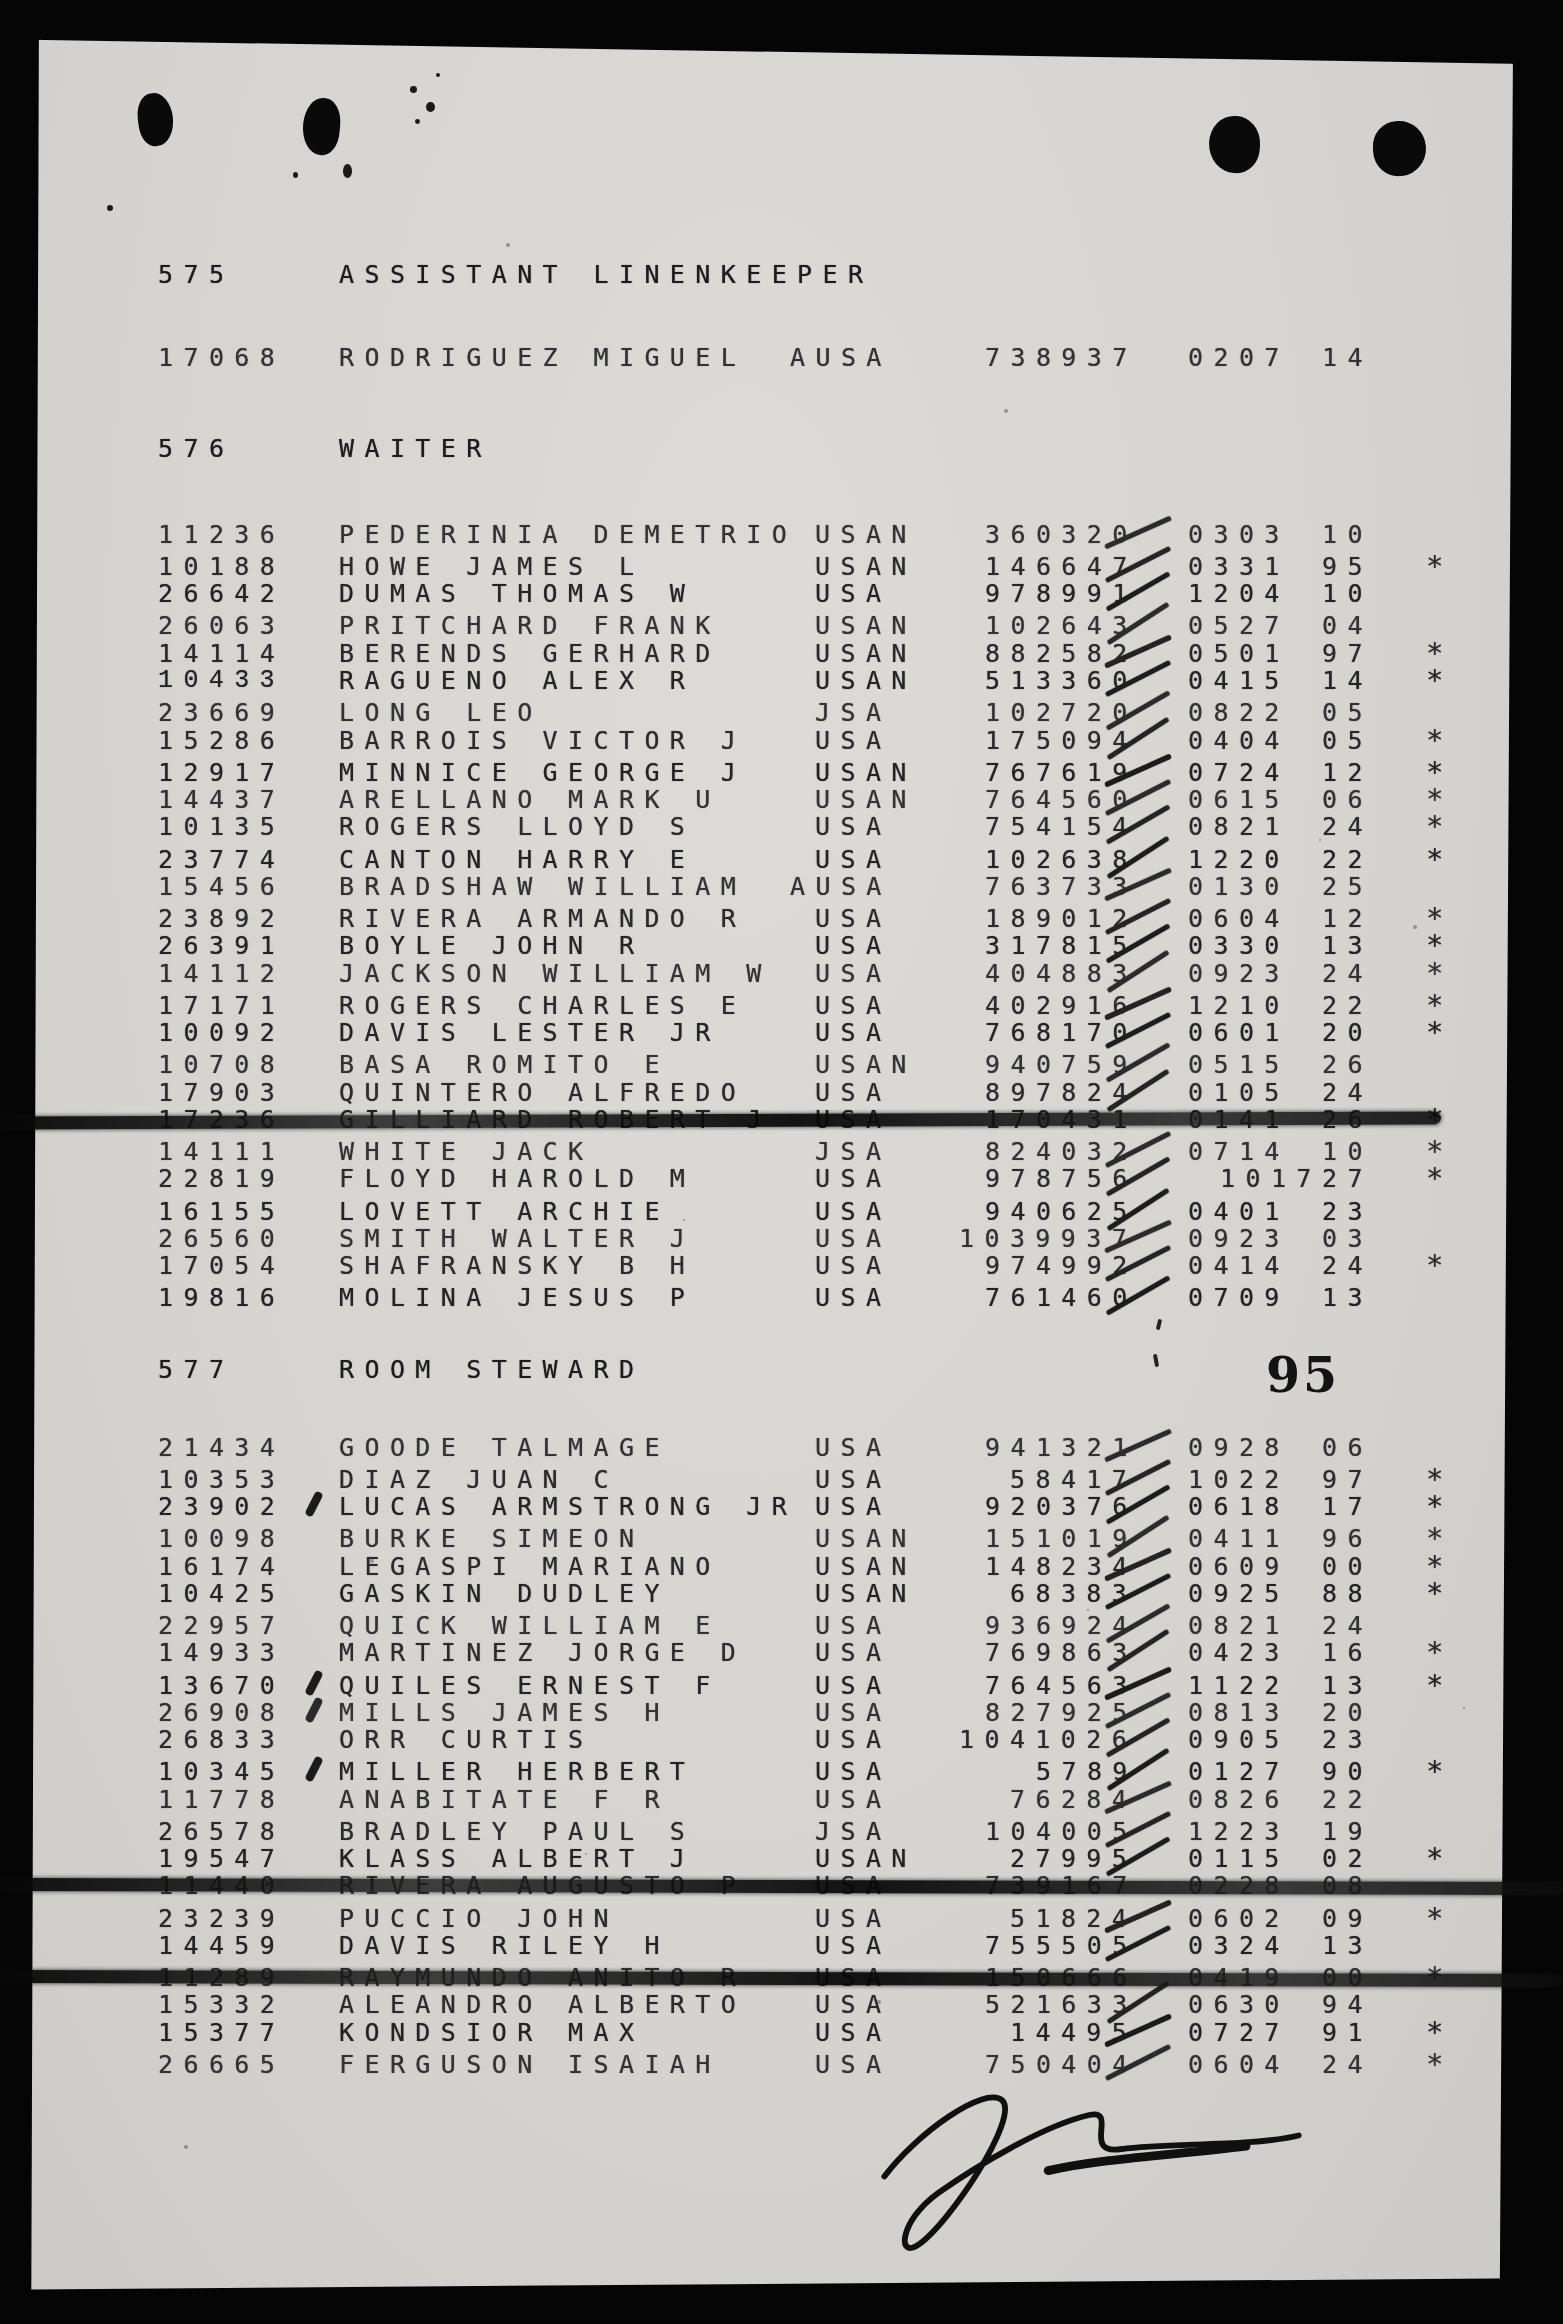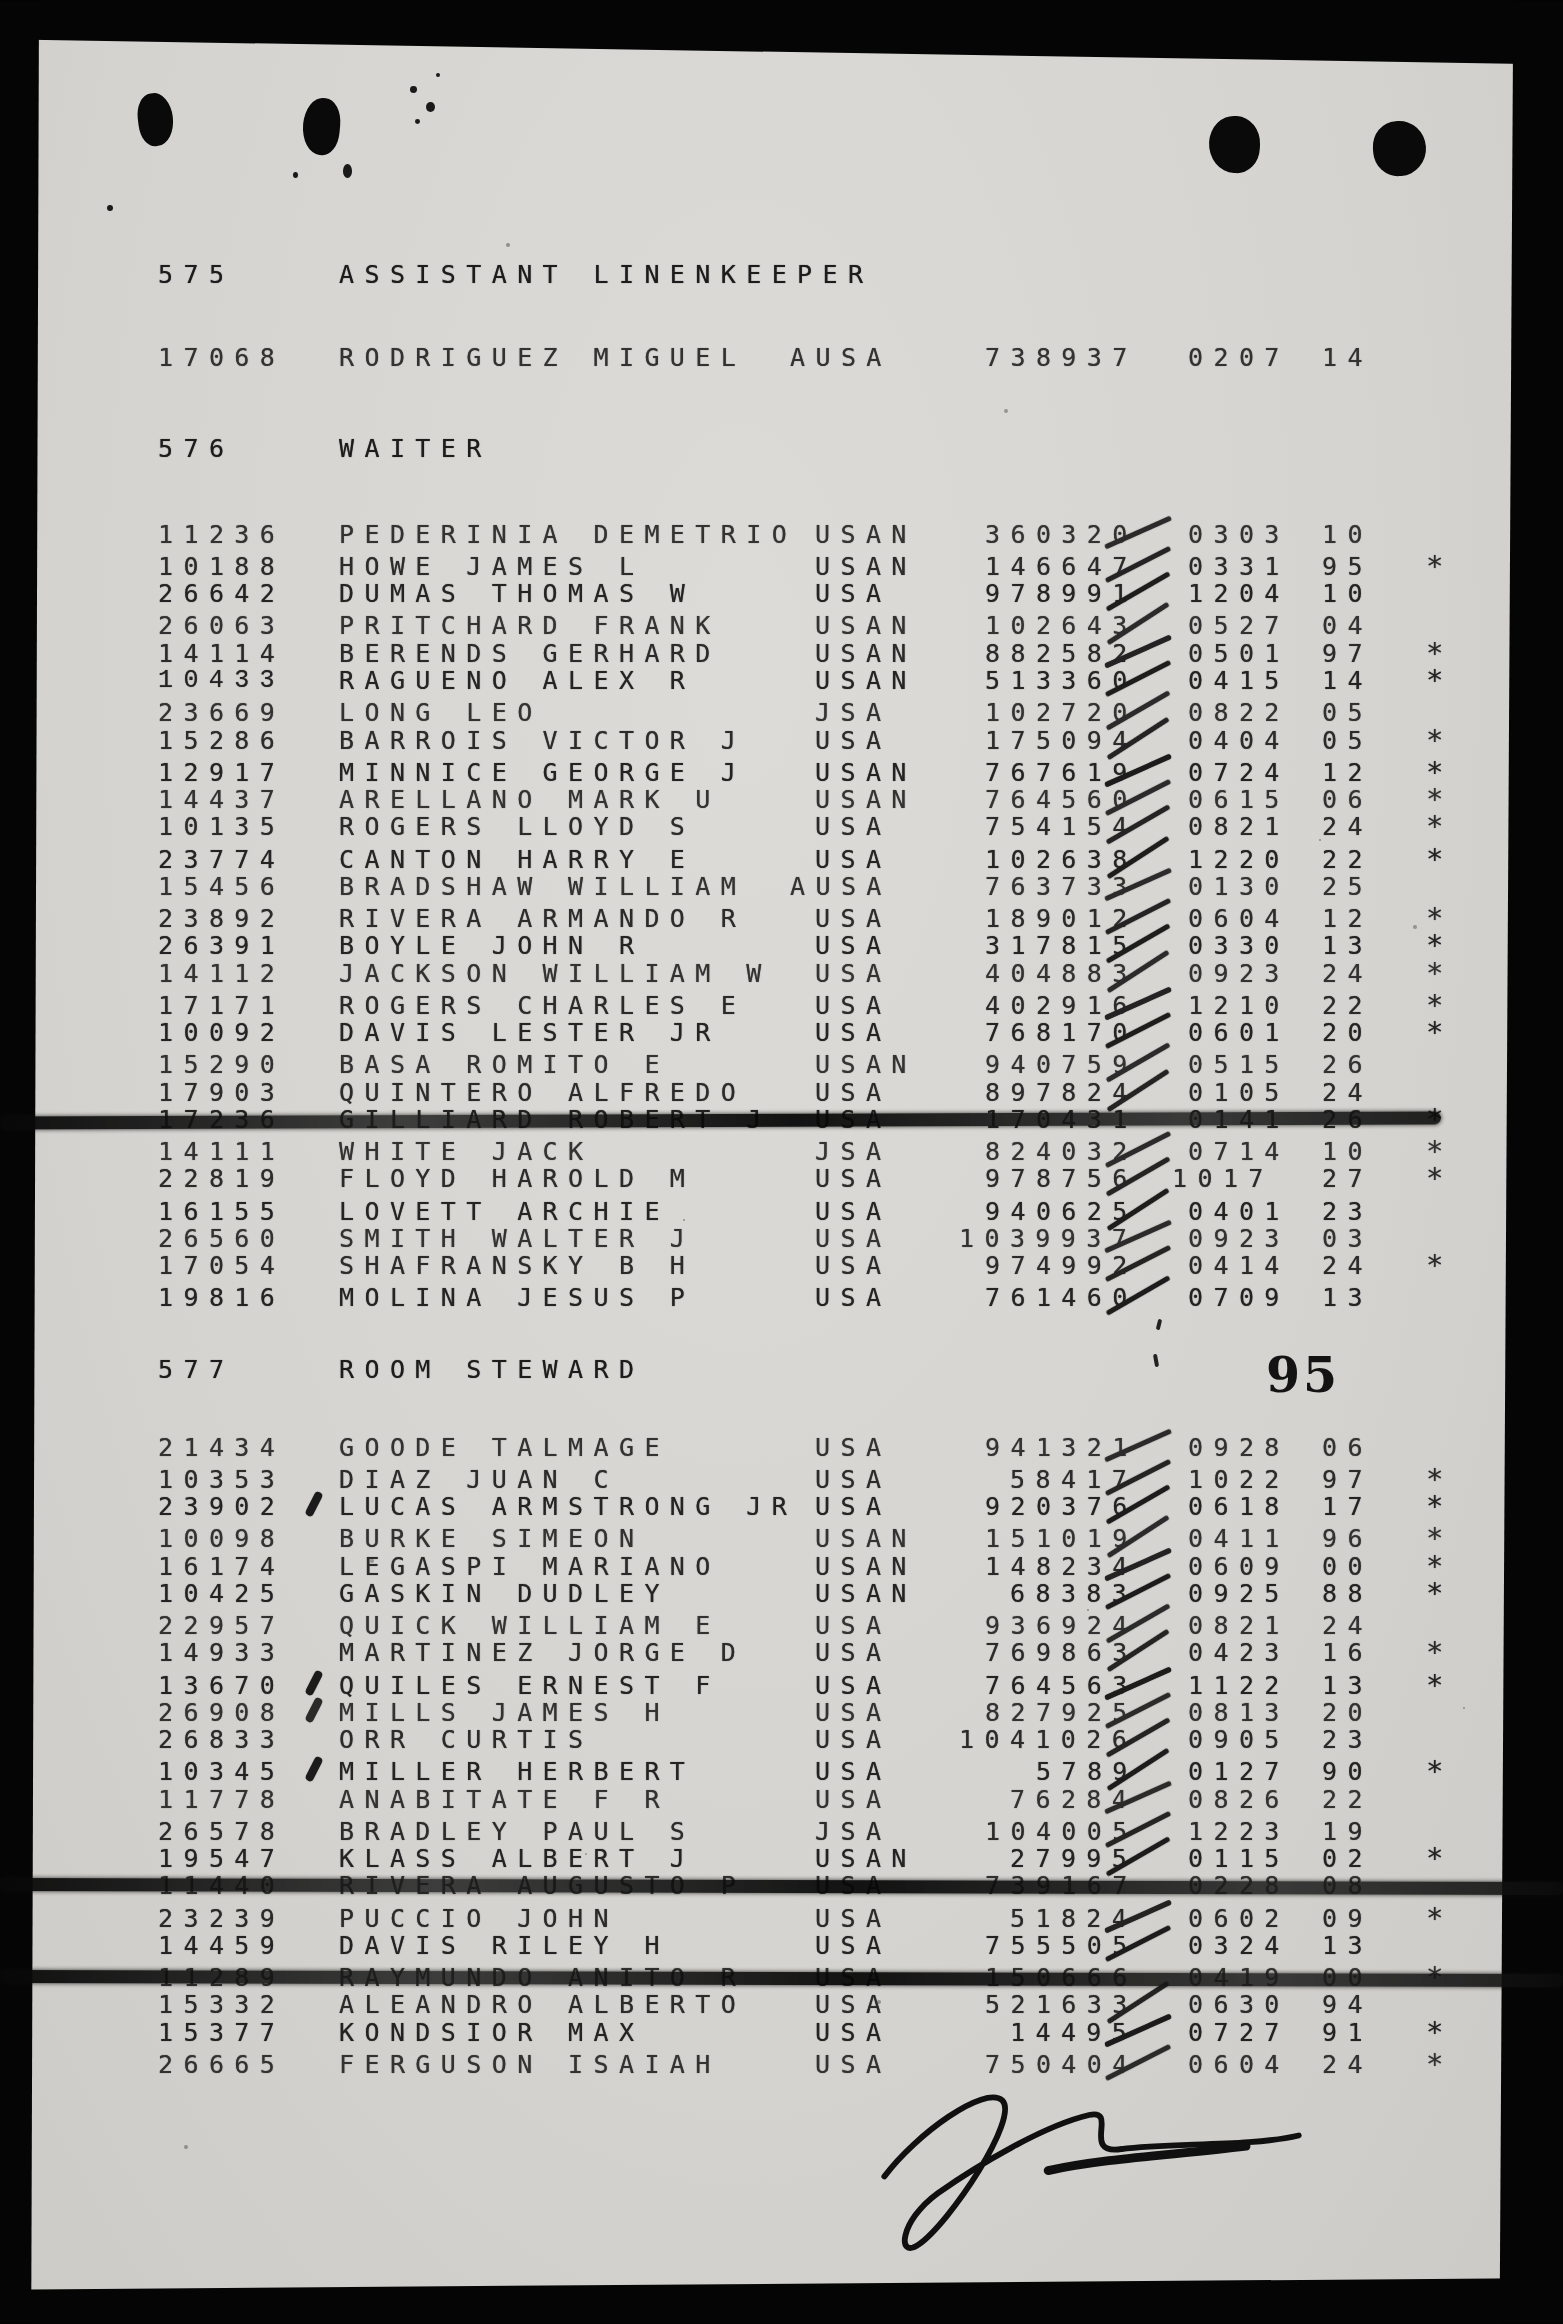--- a/index.html
+++ b/index.html
@@ -244,21 +244,21 @@
         <span class="c id" style="left: 158px;">10092</span>
         <span class="c name" style="left: 339px;">DAVIS LESTER JR</span>
         <span class="c branch" style="left: 815px;">USA</span>
         <span class="c service" style="left: 985px;">768170</span>
         <span class="c date" style="left: 1188px;">0601</span>
         <span class="c num" style="left: 1322px;">20</span>
         <span class="c star" style="left: 1426px;">*</span>
         <div class="slash" style="left: 1102px; top: 8.8px; transform: rotate(-27deg);"></div>
       </div>
       <div class="trow" style="top: 1051px; opacity: 0.88;">
-        <span class="c id" style="left: 158px;">15290</span>
+        <span class="c id" style="left: 158px;">10708</span>
         <span class="c name" style="left: 339px;">BASA ROMITO E</span>
         <span class="c branch" style="left: 815px;">USAN</span>
         <span class="c service" style="left: 985px;">940759</span>
         <span class="c date" style="left: 1188px;">0515</span>
         <span class="c num" style="left: 1322px;">26</span>
         <div class="slash" style="left: 1102px; top: 8.8px; transform: rotate(-30deg);"></div>
       </div>
       <div class="trow" style="top: 1079px; opacity: 0.92;">
         <span class="c id" style="left: 158px;">17903</span>
         <span class="c name" style="left: 339px;">QUINTERO ALFREDO</span>
@@ -285,21 +285,21 @@
         <span class="c date" style="left: 1188px;">0714</span>
         <span class="c num" style="left: 1322px;">10</span>
         <span class="c star" style="left: 1426px;">*</span>
         <div class="slash" style="left: 1102px; top: 8.8px; transform: rotate(-27deg);"></div>
       </div>
       <div class="trow" style="top: 1165px; opacity: 0.92;">
         <span class="c id" style="left: 158px;">22819</span>
         <span class="c name" style="left: 339px;">FLOYD HAROLD M</span>
         <span class="c branch" style="left: 815px;">USA</span>
         <span class="c service" style="left: 985px;">978756</span>
-        <span class="c date" style="left: 1172px;">1017</span>
+        <span class="c date" style="left: 1220px;">1017</span>
         <span class="c num" style="left: 1322px;">27</span>
         <span class="c star" style="left: 1426px;">*</span>
         <div class="slash" style="left: 1102px; top: 8.8px; transform: rotate(-30deg);"></div>
       </div>
       <div class="trow" style="top: 1198px; opacity: 0.96;">
         <span class="c id" style="left: 158px;">16155</span>
         <span class="c name" style="left: 339px;">LOVETT ARCHIE</span>
         <span class="c branch" style="left: 815px;">USA</span>
         <span class="c service" style="left: 985px;">940625</span>
         <span class="c date" style="left: 1188px;">0401</span>

